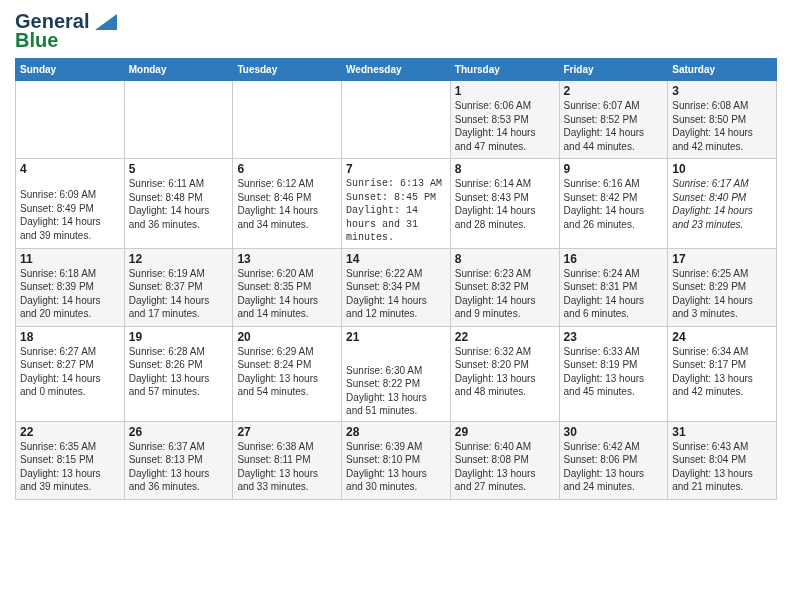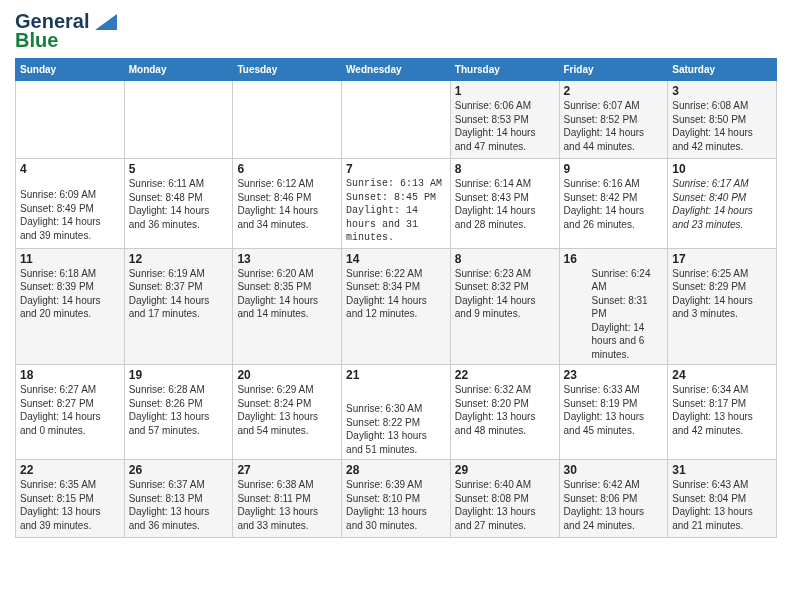--- a/index.html
+++ b/index.html
@@ -207,21 +207,21 @@
 Daylight: 14 hours and 12 minutes.</div>
           </td>
           <td>
             <span class="day-num">8</span>
             <div class="day-detail" style="white-space: pre-line;">Sunrise: 6:23 AM
 Sunset: 8:32 PM
 Daylight: 14 hours and 9 minutes.</div>
           </td>
           <td>
             <span class="day-num">16</span>
-            <div class="day-detail" style="white-space: pre-line; margin-left: 28px;">Sunrise: 6:24 AM
+            <div class="day-detail" style="white-space: pre-line;">Sunrise: 6:24 AM
 Sunset: 8:31 PM
 Daylight: 14 hours and 6 minutes.</div>
           </td>
           <td>
             <span class="day-num">17</span>
             <div class="day-detail" style="white-space: pre-line;">Sunrise: 6:25 AM
 Sunset: 8:29 PM
 Daylight: 14 hours and 3 minutes.</div>
           </td>
         </tr>

